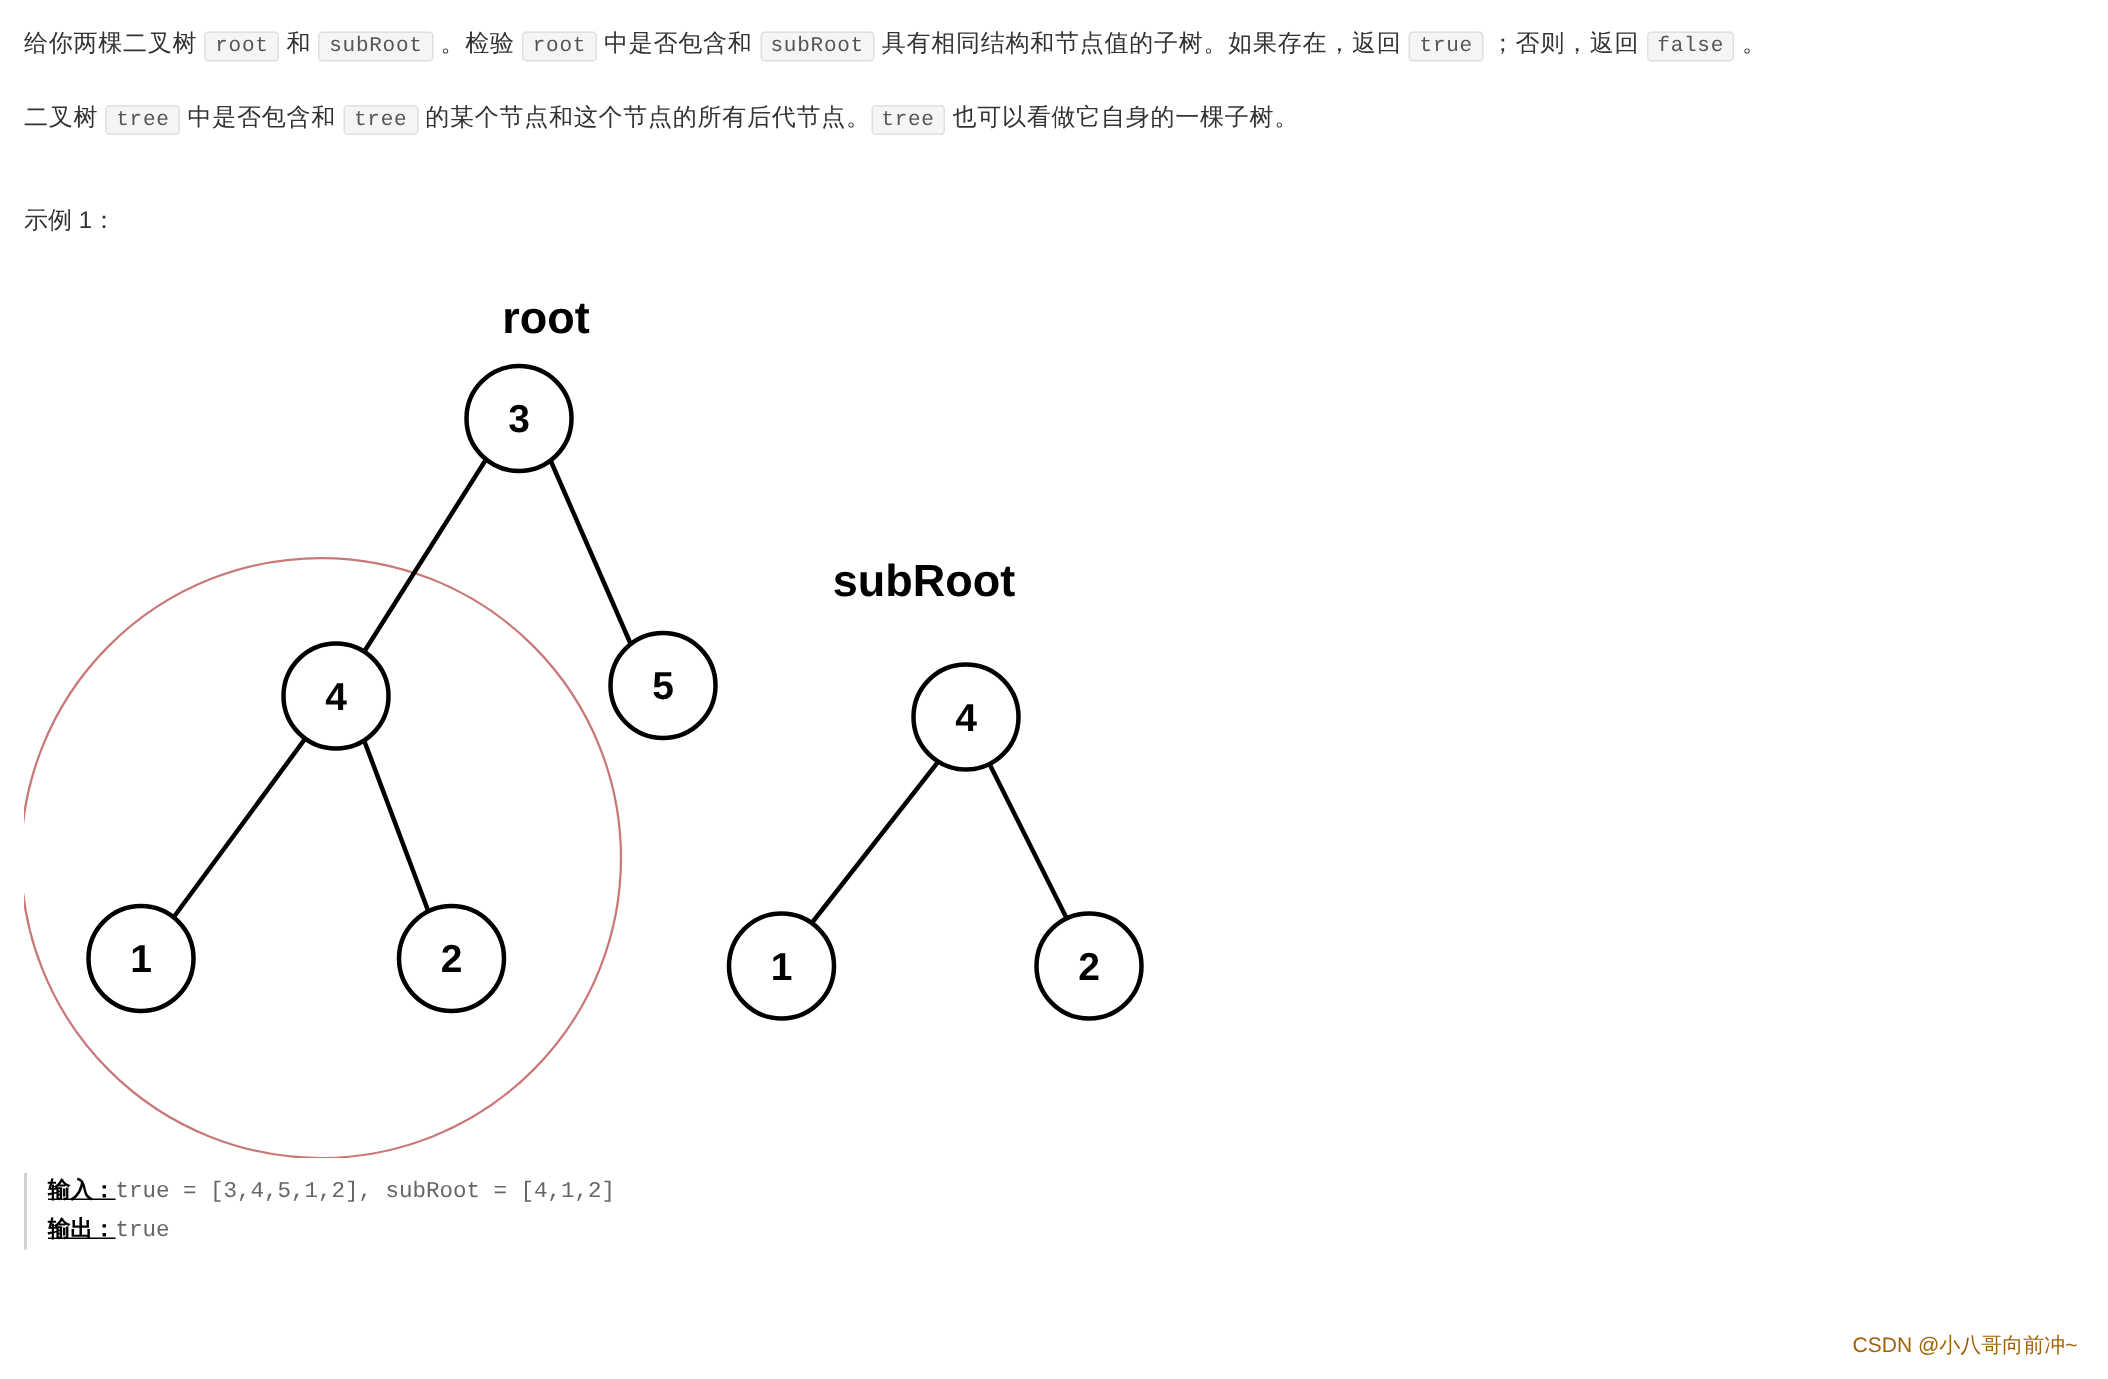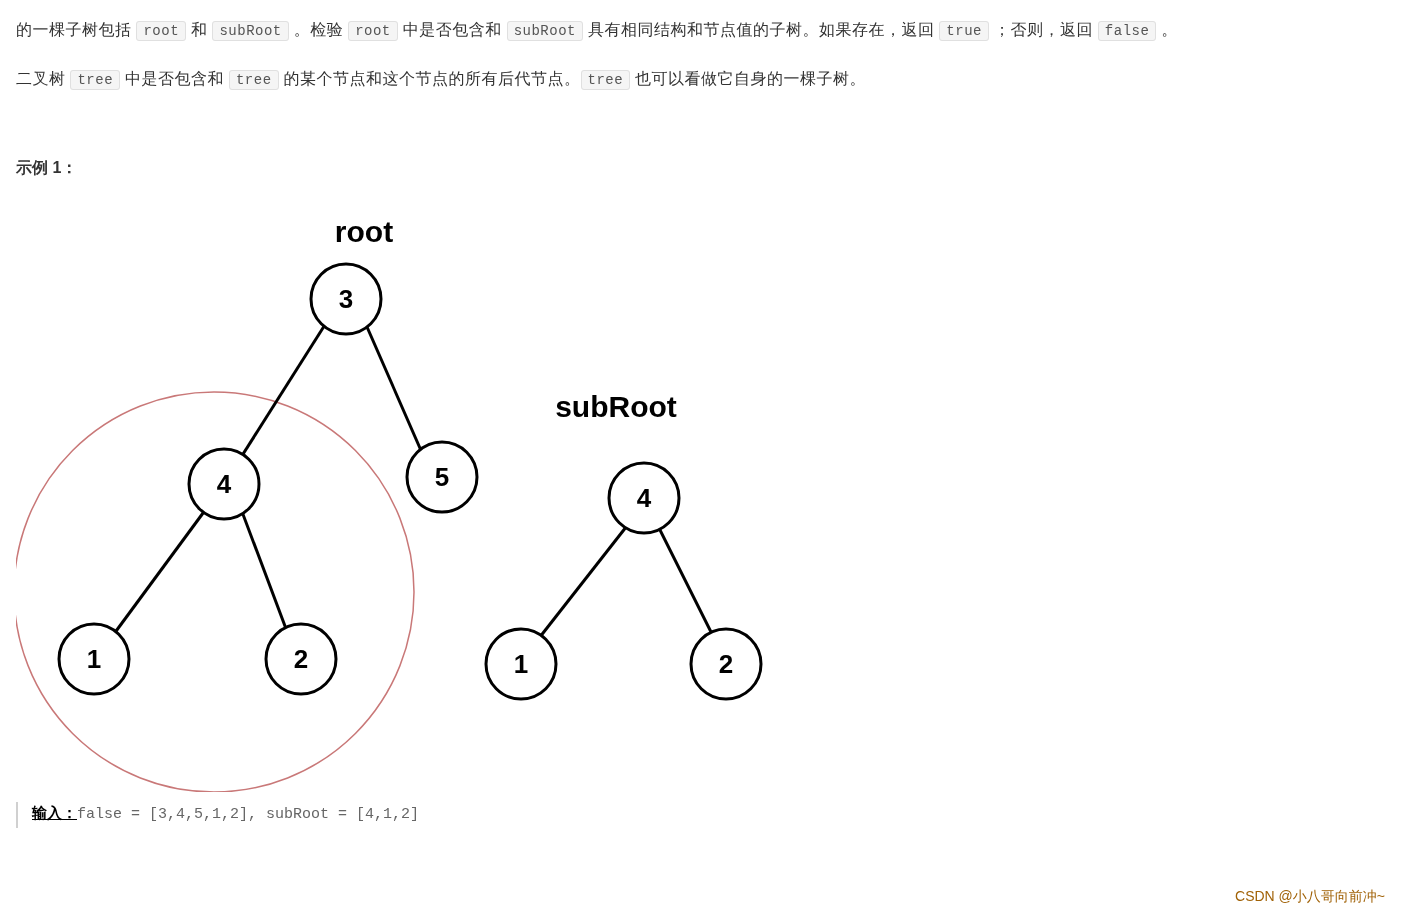--- a/index.html
+++ b/index.html
@@ -19,22 +19,22 @@
       padding: 1px 6px;
       font-family: Consolas, Monaco, "Courier New", monospace;
       font-size: 14px;
       color: #555;
     }
     .para {
       margin-bottom: 20px;
       letter-spacing: 0.5px;
     }
     .section-title {
-      font-weight: bold;
-      margin-top: 60px;
+      font-weight: normal;
+      margin-top: 40px;
       margin-bottom: 20px;
     }
     .diagram-container {
       position: relative;
       width: 800px;
       height: 590px;
       margin-top: 10px;
       margin-left: 0;
     }
     .diagram-svg {
@@ -91,21 +91,21 @@
       right: 20px;
       bottom: 10px;
       color: #a16207;
       font-size: 14px;
     }
   </style>
 </head>
 <body>
 
 <div class="para">
-  <span>的一棵子树包括 </span><code class="inline">root</code><span> 和 </span><code class="inline">subRoot</code><span> 。检验 </span><code class="inline">root</code><span> 中是否包含和 </span><code class="inline">subRoot</code><span> 具有相同结构和节点值的子树。如果存在，返回 </span><code class="inline">true</code><span> ；否则，返回 </span><code class="inline">false</code><span> 。</span>
+  <span>给你两棵二叉树 </span><code class="inline">root</code><span> 和 </span><code class="inline">subRoot</code><span> 。检验 </span><code class="inline">root</code><span> 中是否包含和 </span><code class="inline">subRoot</code><span> 具有相同结构和节点值的子树。如果存在，返回 </span><code class="inline">true</code><span> ；否则，返回 </span><code class="inline">false</code><span> 。</span>
 </div>
 
 <div class="para">
   <span>二叉树 </span><code class="inline">tree</code><span> 中是否包含和 </span><code class="inline">tree</code><span> 的某个节点和这个节点的所有后代节点。</span><code class="inline">tree</code><span> 也可以看做它自身的一棵子树。</span>
 </div>
 
 <div class="section-title">示例 1：</div>
 
 <div class="diagram-container">
   <svg class="diagram-svg" width="800" height="590">
@@ -144,16 +144,17 @@
     <text class="node-text" x="505" y="462">1</text>
 
     <circle class="node" cx="710" cy="462" r="35"></circle>
     <text class="node-text" x="710" y="462">2</text>
 
     <text class="tree-label" x="600" y="215">subRoot</text>
   </svg>
 </div>
 
 <div class="example-block">
-  <div><span class="bold">输入：</span><span>false = [3,4,5,1,2], subRoot = [4,1,2]</span></div>
+  <div><span class="bold">输入：</span><span>true = [3,4,5,1,2], subRoot = [4,1,2]</span></div>
+  <div><span class="bold">输出：</span><span>true</span></div>
 </div>
 
 <div class="watermark">CSDN @小八哥向前冲~</div>
 
 </body></html>

